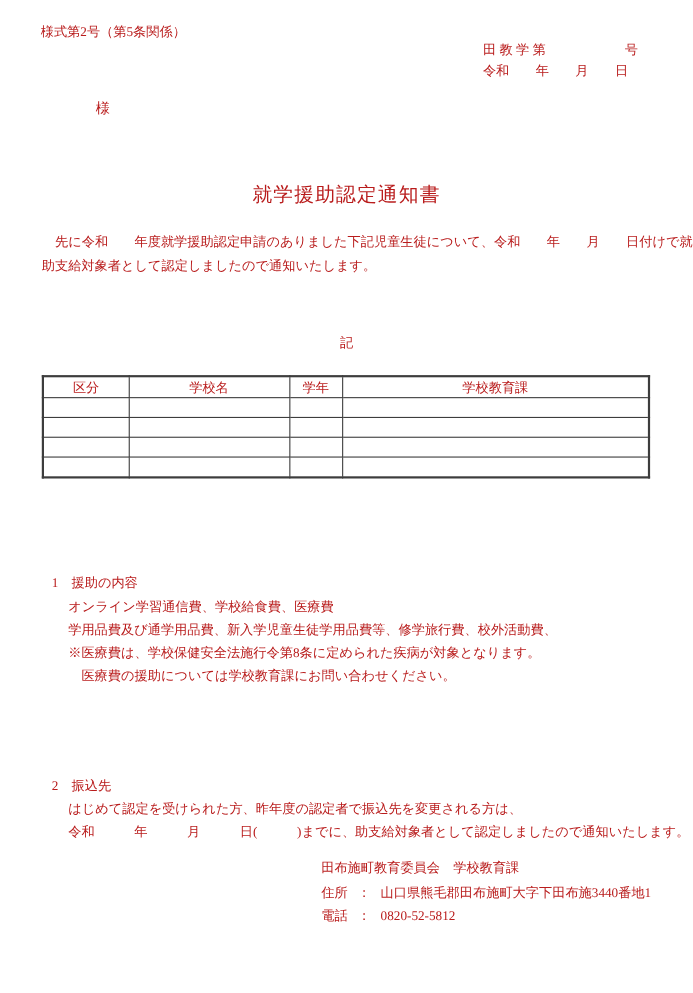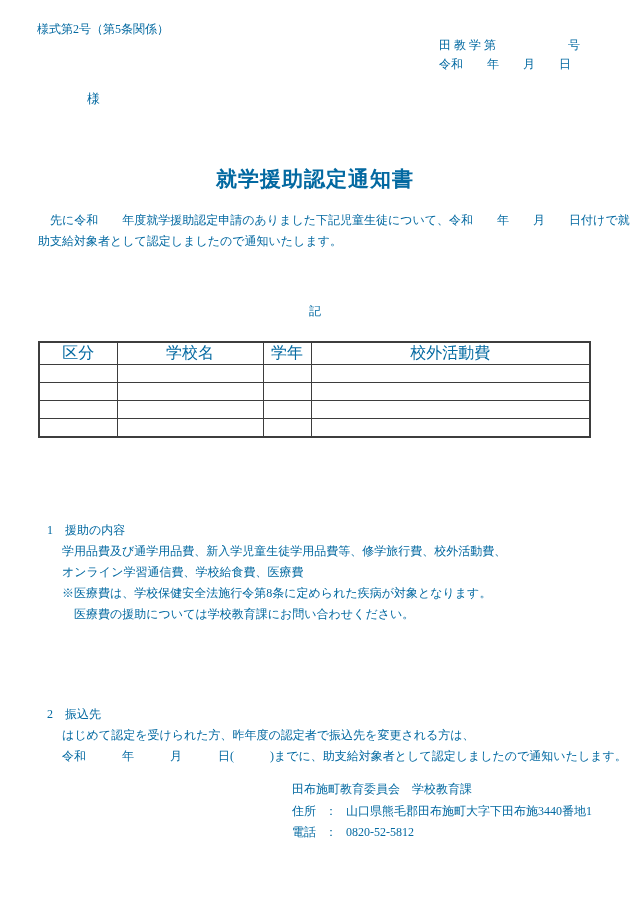--- a/index.html
+++ b/index.html
@@ -5,56 +5,56 @@
   html, body {
     margin: 0;
     padding: 0;
     background: #ffffff;
   }
   .page {
     position: relative;
     width: 630px;
     height: 903px;
     background: #ffffff;
-    color: #0369a1;
+    color: #b91c1c;
     font-family: "Liberation Serif", "DejaVu Serif", serif;
     font-size: 12px;
     overflow: hidden;
   }
   .abs { position: absolute; white-space: nowrap; }
 
   .form-number { left: 37px; top: 21px; }
 
   .doc-head { left: 439px; top: 36px; line-height: 19px; }
 
   .addressee { left: 87px; top: 90px; font-size: 13px; }
 
   .title {
     left: 0; top: 165px; width: 630px;
     text-align: center;
-    font-size: 21px;
-    font-weight: bold;
+    font-size: 18px;
+    font-weight: normal;
     letter-spacing: 1px;
   }
 
   .body-par { left: 38px; top: 210px; line-height: 21px; }
 
   .ki { left: 0; top: 303px; width: 630px; text-align: center; }
 
   .notice-table {
     position: absolute;
     left: 38px; top: 341px;
     border-collapse: collapse;
     table-layout: fixed;
     border: 2px solid #3d3d3d;
   }
   .notice-table th, .notice-table td {
     border: 1px solid #3d3d3d;
     font-weight: normal;
-    font-size: 16px;
+    font-size: 12px;
     text-align: center;
     vertical-align: middle;
     padding: 0;
     overflow: hidden;
   }
   .notice-table th { height: 18px; }
   .notice-table td { height: 17px; }
 
   .section { line-height: 21px; }
   .section-1 { left: 47px; top: 520px; }
@@ -93,21 +93,21 @@
       <col style="width:78px">
       <col style="width:146px">
       <col style="width:48px">
       <col style="width:279px">
     </colgroup>
     <thead>
       <tr>
         <th>区分</th>
         <th>学校名</th>
         <th>学年</th>
-        <th>校外活動費</th>
+        <th>学校教育課</th>
       </tr>
     </thead>
     <tbody>
         <tr>
           <td></td>
           <td></td>
           <td></td>
           <td></td>
         </tr>
         <tr>
@@ -127,22 +127,22 @@
           <td></td>
           <td></td>
           <td></td>
         </tr>
       </tbody>
   </table>
 
   <div class="abs section section-1">
     <div>1　援助の内容</div>
     <div class="sec-lines">
+      <div>オンライン学習通信費、学校給食費、医療費</div>
       <div>学用品費及び通学用品費、新入学児童生徒学用品費等、修学旅行費、校外活動費、</div>
-      <div>オンライン学習通信費、学校給食費、医療費</div>
       <div>※医療費は、学校保健安全法施行令第8条に定められた疾病が対象となります。</div>
       <div>　医療費の援助については学校教育課にお問い合わせください。</div>
     </div>
   </div>
 
   <div class="abs section section-2">
     <div>2　振込先</div>
     <div class="sec-lines">
       <div>はじめて認定を受けられた方、昨年度の認定者で振込先を変更される方は、</div>
       <div>令和　　　年　　　月　　　日(　　　)までに、助支給対象者として認定しましたので通知いたします。</div>

